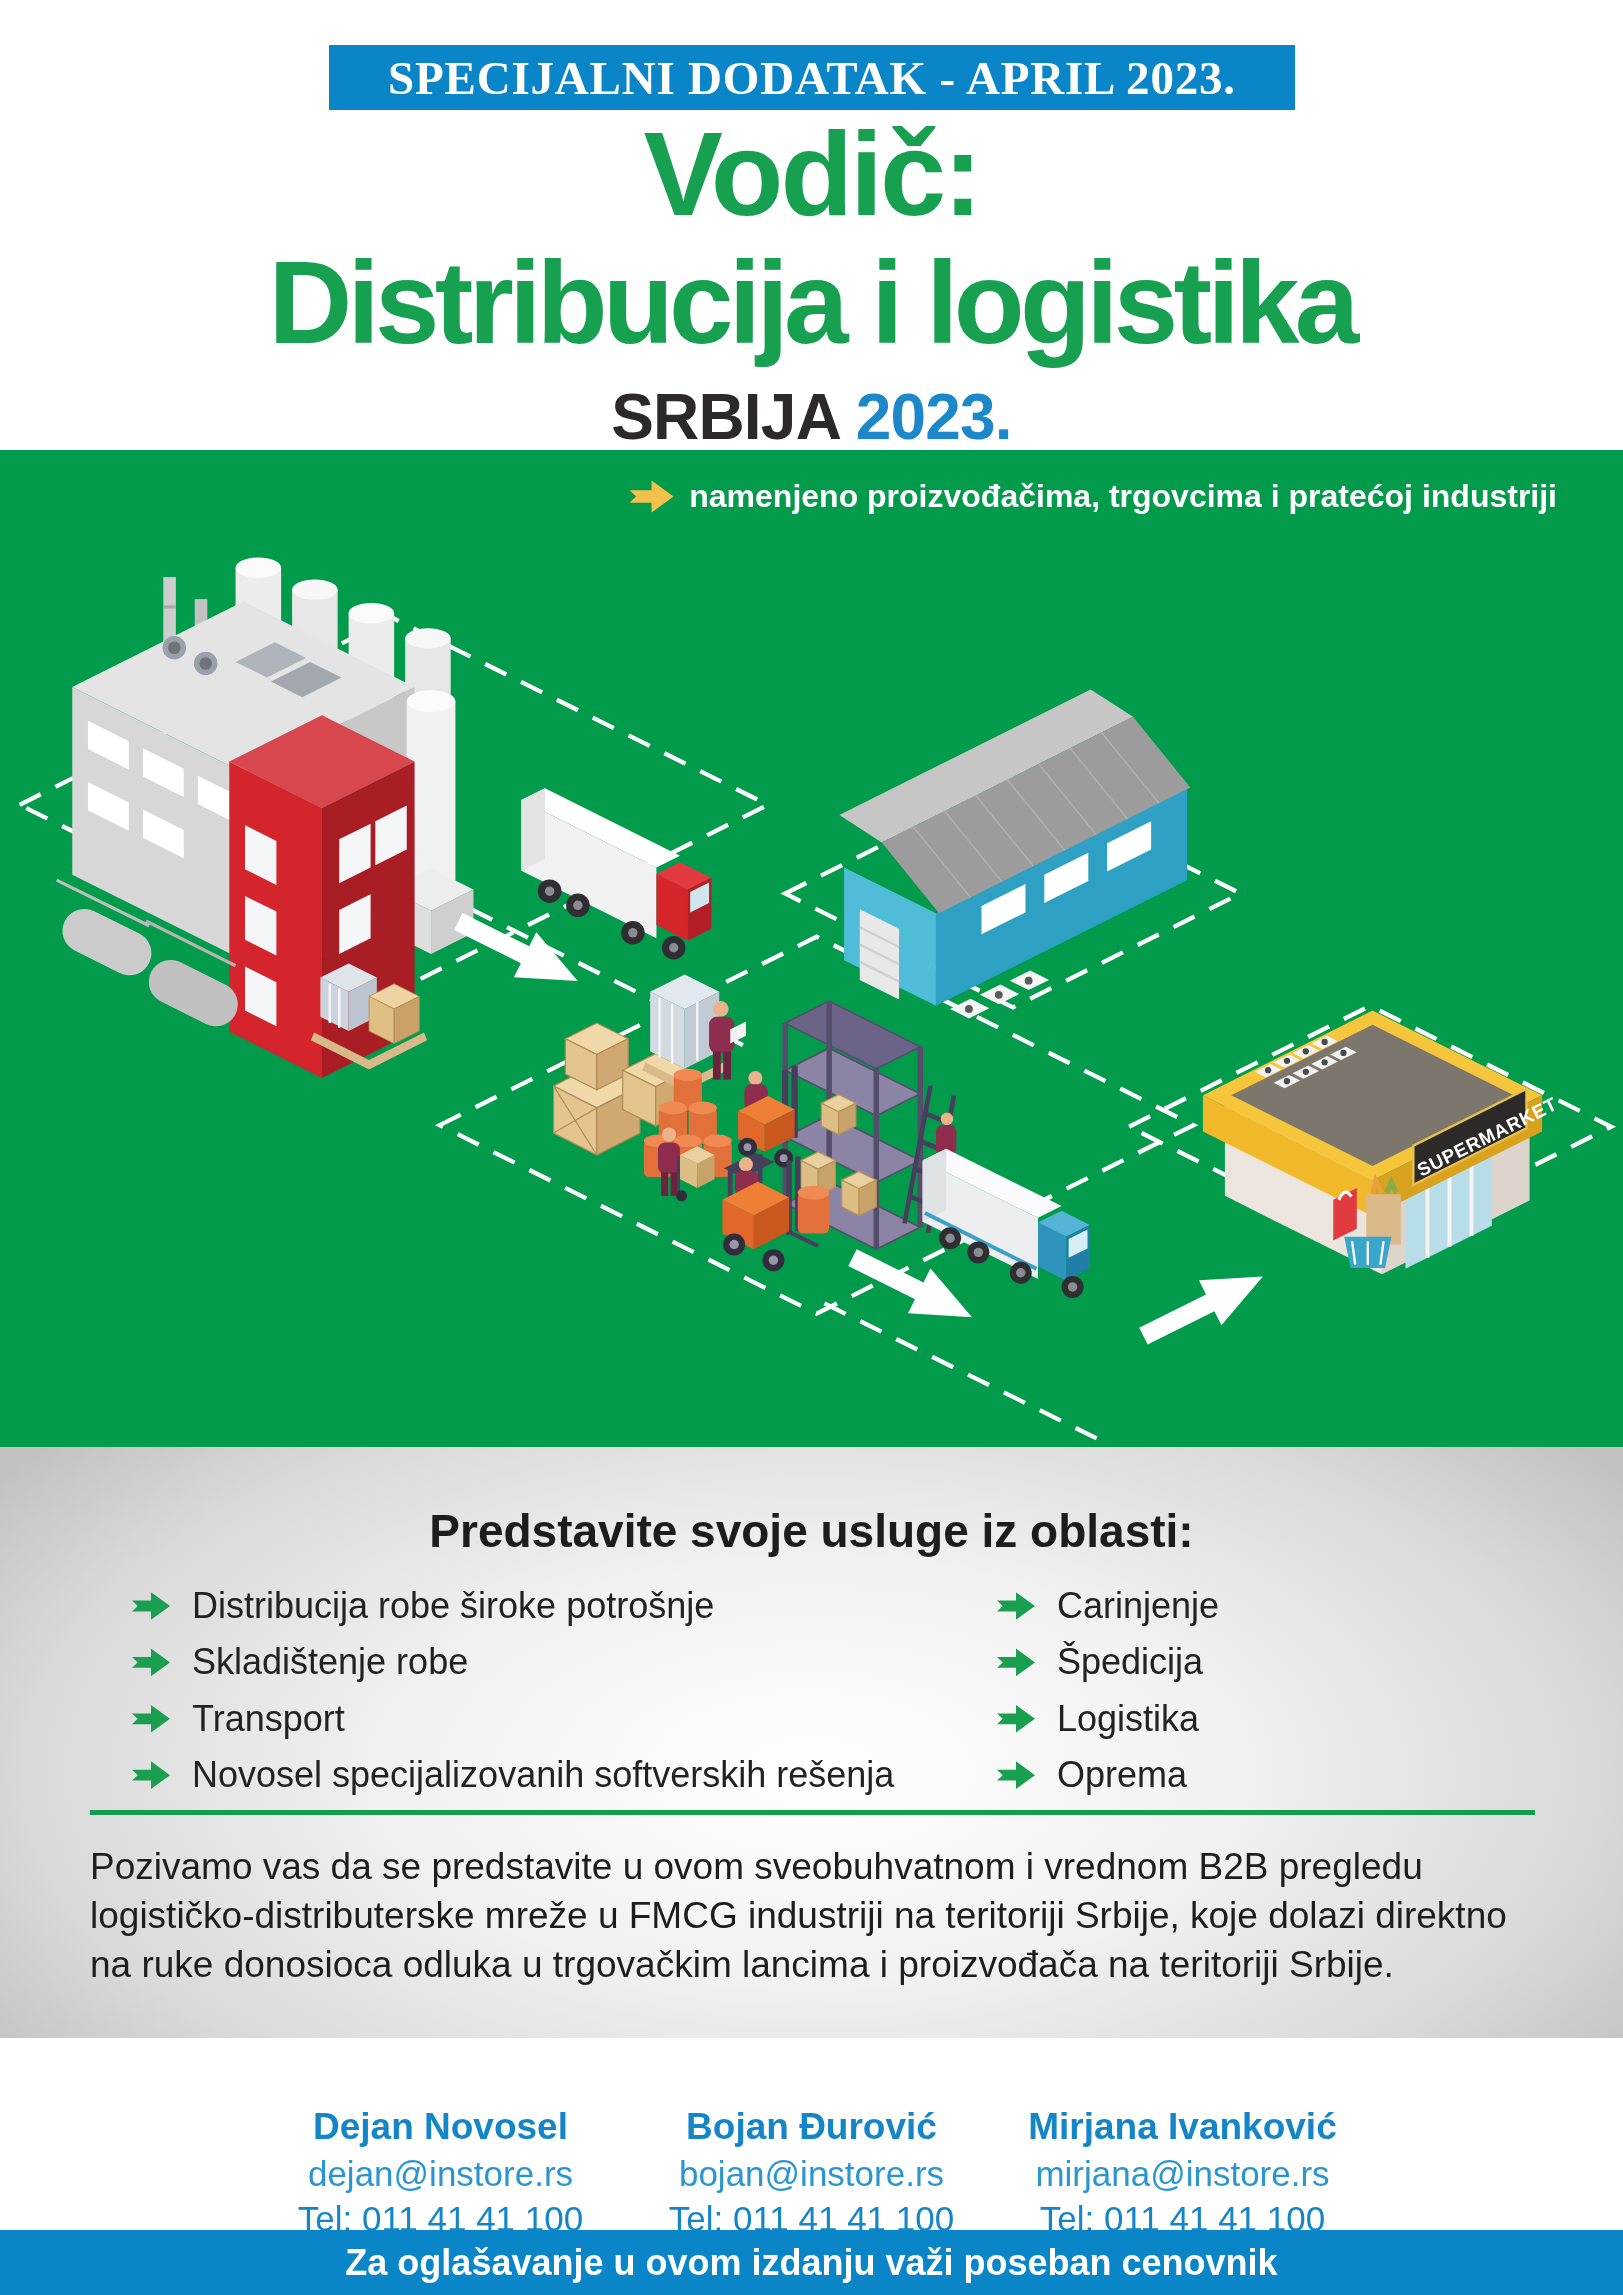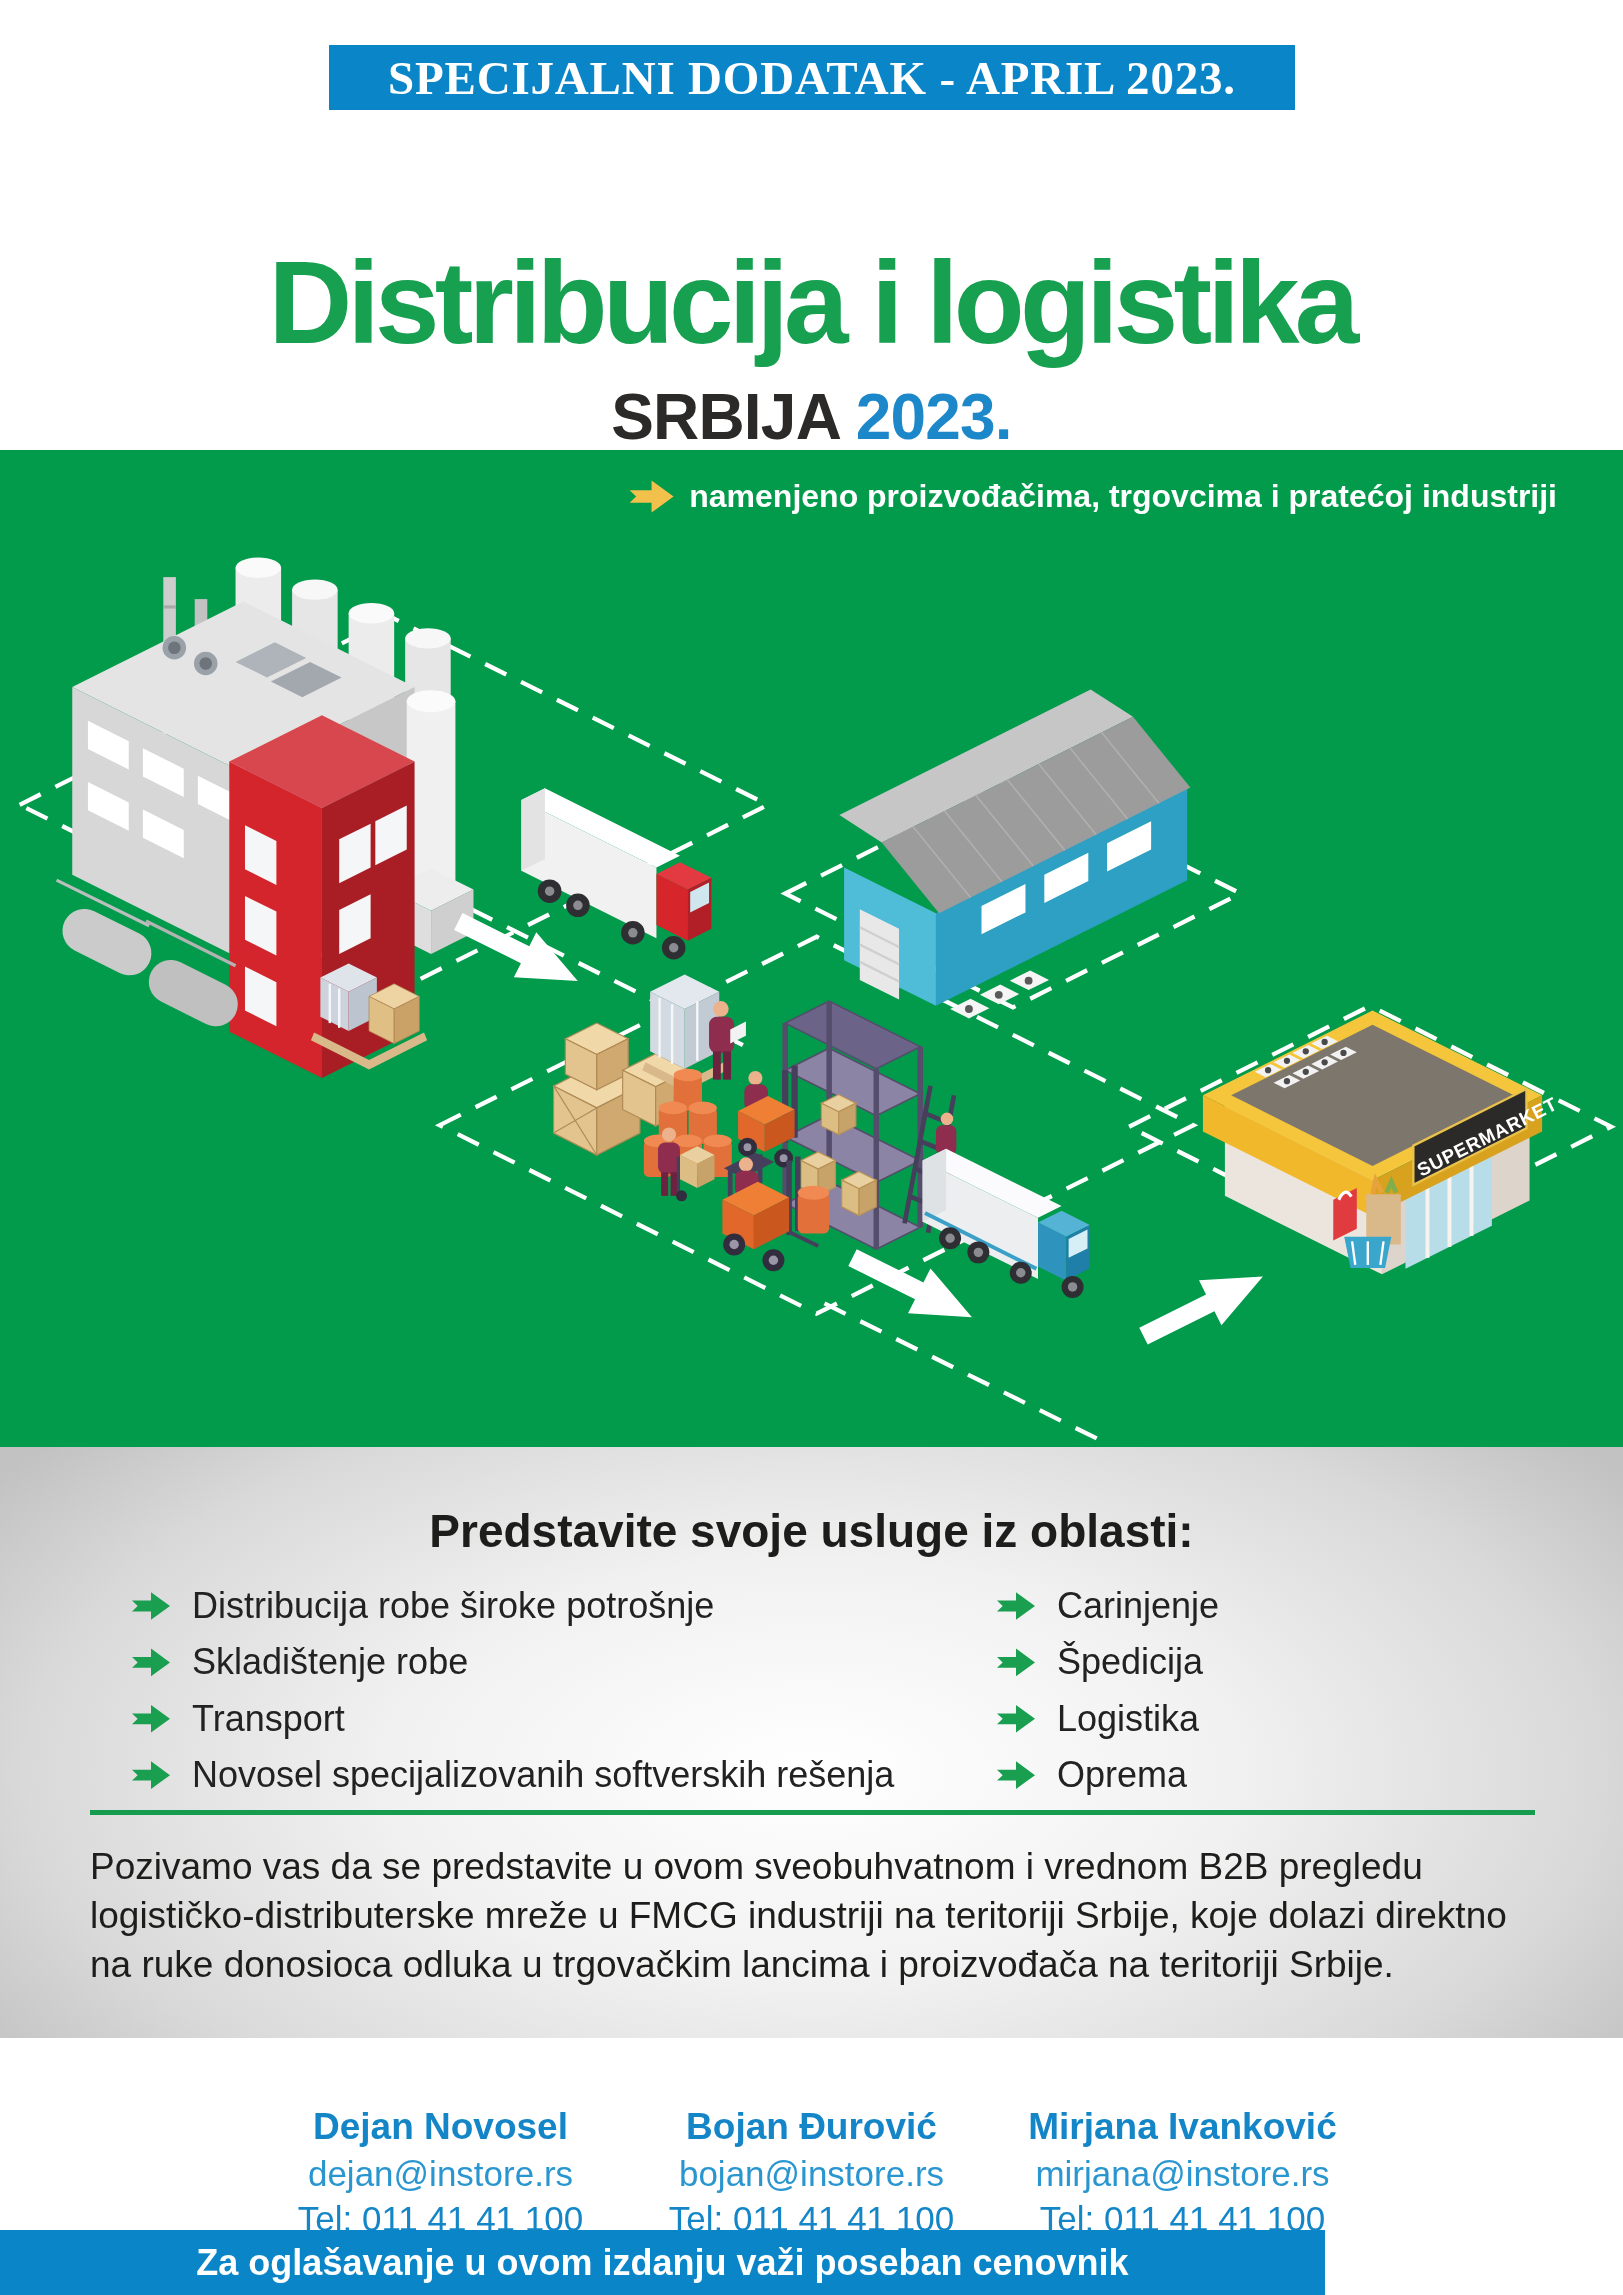--- a/index.html
+++ b/index.html
@@ -48,32 +48,33 @@
   .contacts-heading { position:absolute; top:17.3px; left:0; width:100%; text-align:center;
     font-size:37px; font-weight:700; color:#1d1d1b; }
   .contact-row { position:absolute; top:68px; left:0; width:100%;
     display:flex; justify-content:center; }
   .contact-card { width:371px; text-align:center; }
   .contact-name  { font-size:37px; font-weight:700; color:#1486c8; }
   .contact-email { font-size:35px; color:#2a96d0; margin-top:6.3px; }
   .contact-phone { font-size:35px; color:#1486c8; margin-top:4.7px; }
 
   
-  .footer { position:absolute; top:2230px; left:0; width:1325px; height:65px; background:#0a86c8;
+  .footer { position:absolute; top:2230px; left:0; width:1623px; height:65px; background:#0a86c8;
     display:flex; align-items:center; justify-content:center; }
   .footer-text { color:#ffffff; font-size:36px; font-weight:700; }
 </style>
 </head>
 <body>
 
 <div class="page">
 
   <div class="banner">
     <span class="banner-text">SPECIJALNI DODATAK - APRIL 2023.</span>
   </div>
+  <div class="title1">Vodič:</div>
   <div class="title2">Distribucija i logistika</div>
   <div class="subtitle"><span>SRBIJA</span> <span class="year">2023.</span></div>
 
   <div class="hero">
 
     <svg class="scene" viewBox="0 0 2067 1270" preserveAspectRatio="xMidYMid slice">
 
       <g fill="none" stroke="#ffffff" stroke-width="5.5" stroke-dasharray="30 21">
         <polygon points="25,452 500,214 978,452 503,690"></polygon>
         <polygon points="1000,565 1290,420 1580,565 1290,710"></polygon>

